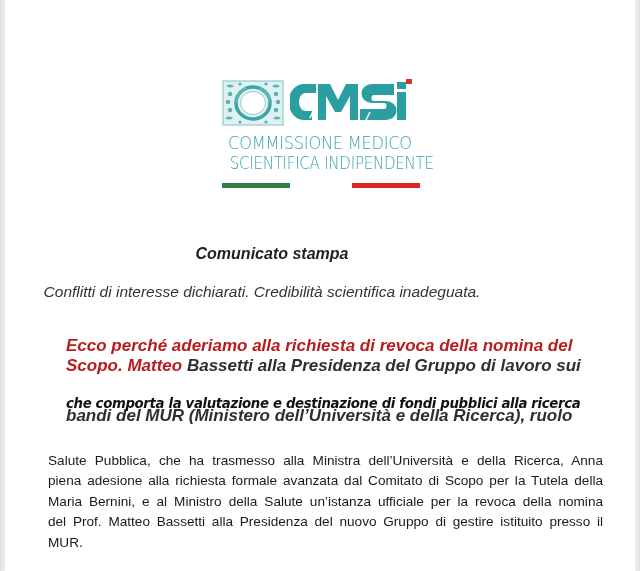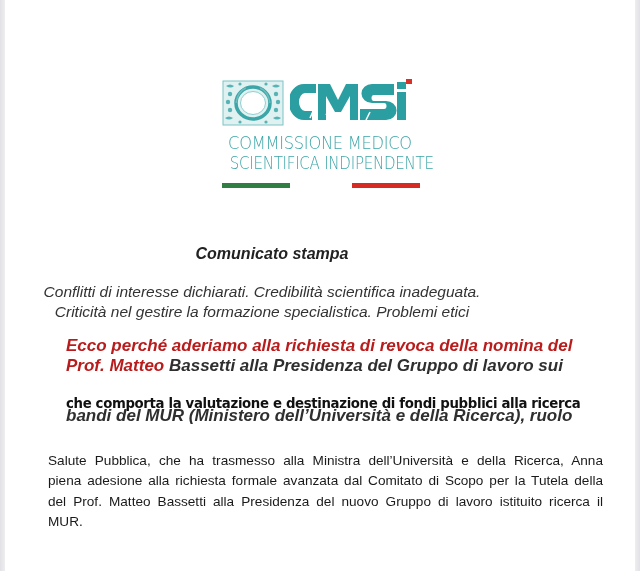--- a/index.html
+++ b/index.html
@@ -50,21 +50,21 @@
     }
     .headline {
       position: absolute; left: 66px; width: 520px; top: 336px;
       font-size: 17px; font-weight: bold; font-style: italic; color: #111; line-height: 19.5px;
     }
     .headline .dark { color: #b91c1c; }
     .headline .grey { color: #2f2f2f; margin-top: 31px; }
     .headline-last {
       position: absolute; left: 66px; width: 520px; top: 396px;
       font-family: "DejaVu Sans", sans-serif;
-      font-size: 13.3px; font-weight: bold; color: #111;
+      font-size: 13.3px; font-weight: bold; font-style: italic; color: #111;
       letter-spacing: -0.35px; white-space: nowrap;
     }
     .body-text {
       position: absolute; left: 48px; width: 555px; top: 451px;
       font-family: "Liberation Sans", sans-serif;
       font-size: 13.6px; color: #1a1a1a; line-height: 20.4px;
       text-align: justify;
     }
     .body-text .place-date { font-style: italic; }
     .line { display: block; text-align: justify; text-align-last: justify; white-space: nowrap; }
@@ -123,28 +123,28 @@
   <div class="logo-line logo-line1">COMMISSIONE MEDICO</div>
   <div class="logo-line logo-line2">SCIENTIFICA INDIPENDENTE</div>
   <div class="flag-green"></div>
   <div class="flag-red"></div>
 </div>
 
 <div class="press-label">Comunicato stampa</div>
 
 <div class="subtitle">
   <div>Conflitti di interesse dichiarati. Credibilità scientifica inadeguata.</div>
-  <div>Criticità nel gestire la formazione specialistica. Problemi etici</div>
 </div>
 
 <div class="headline">
   <div class="dark">Ecco perché aderiamo alla richiesta di revoca della nomina del</div>
-  <div><span class="dark">Prof. Matteo</span><span class="grey"> Bassetti alla Presidenza del Gruppo di lavoro sui</span></div>
+  <div><span class="dark">Scopo. Matteo</span><span class="grey"> Bassetti alla Presidenza del Gruppo di lavoro sui</span></div>
   <div class="grey">bandi del MUR (Ministero dell’Università e della Ricerca), ruolo</div>
 </div>
 <div class="headline-last">che comporta la valutazione e destinazione di fondi pubblici alla ricerca</div>
 
 <div class="body-text">
   <span class="line">Salute Pubblica, che ha trasmesso alla Ministra dell’Università e della Ricerca, Anna</span>
   <span class="line">piena adesione alla richiesta formale avanzata dal Comitato di Scopo per la Tutela della</span>
-  <span class="line">del Prof. Matteo Bassetti alla Presidenza del nuovo Gruppo di lavoro istituito ricerca il</span>
+  <span class="line">Maria Bernini, e al Ministro della Salute un’istanza ufficiale per la revoca della nomina</span>
+  <span class="line">del Prof. Matteo Bassetti alla Presidenza del nuovo Gruppo di gestire istituito presso il</span>
   <span class="line last">MUR.</span>
 </div>
 
 </body></html>

